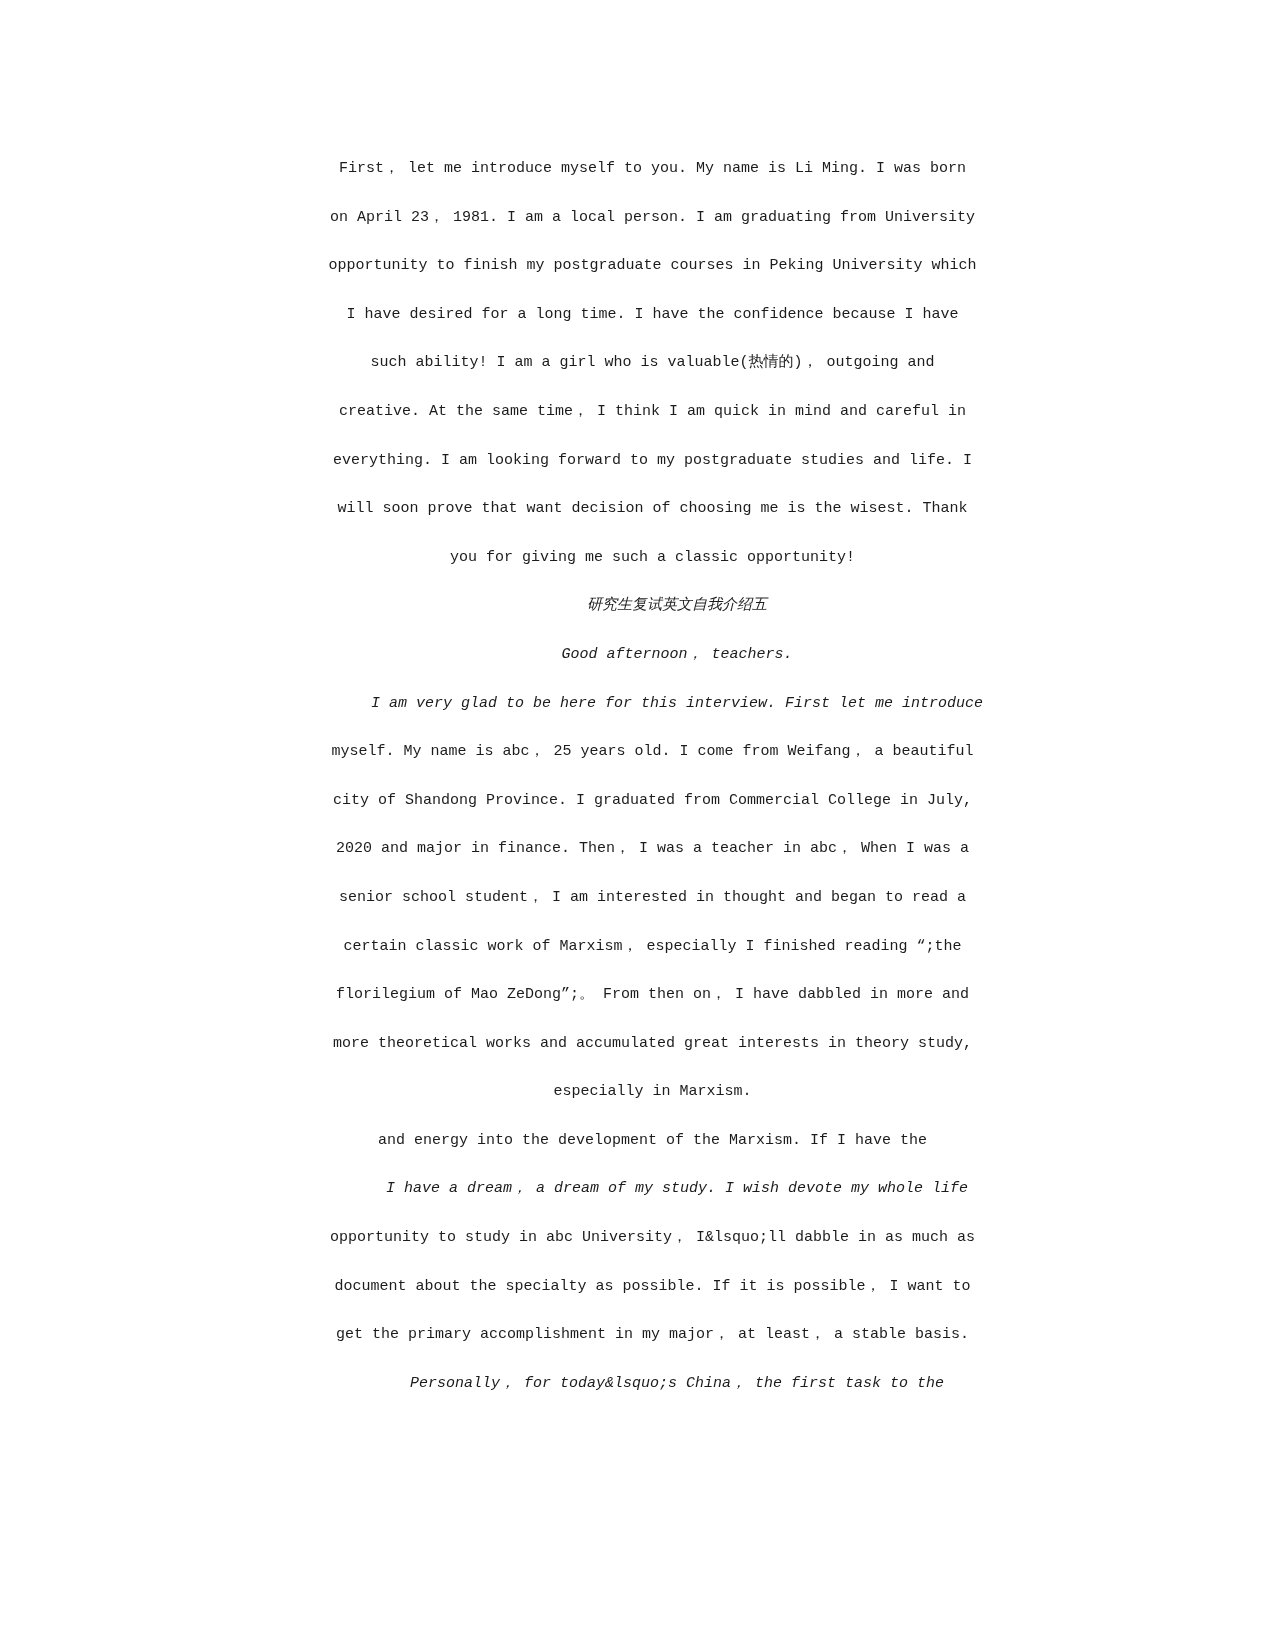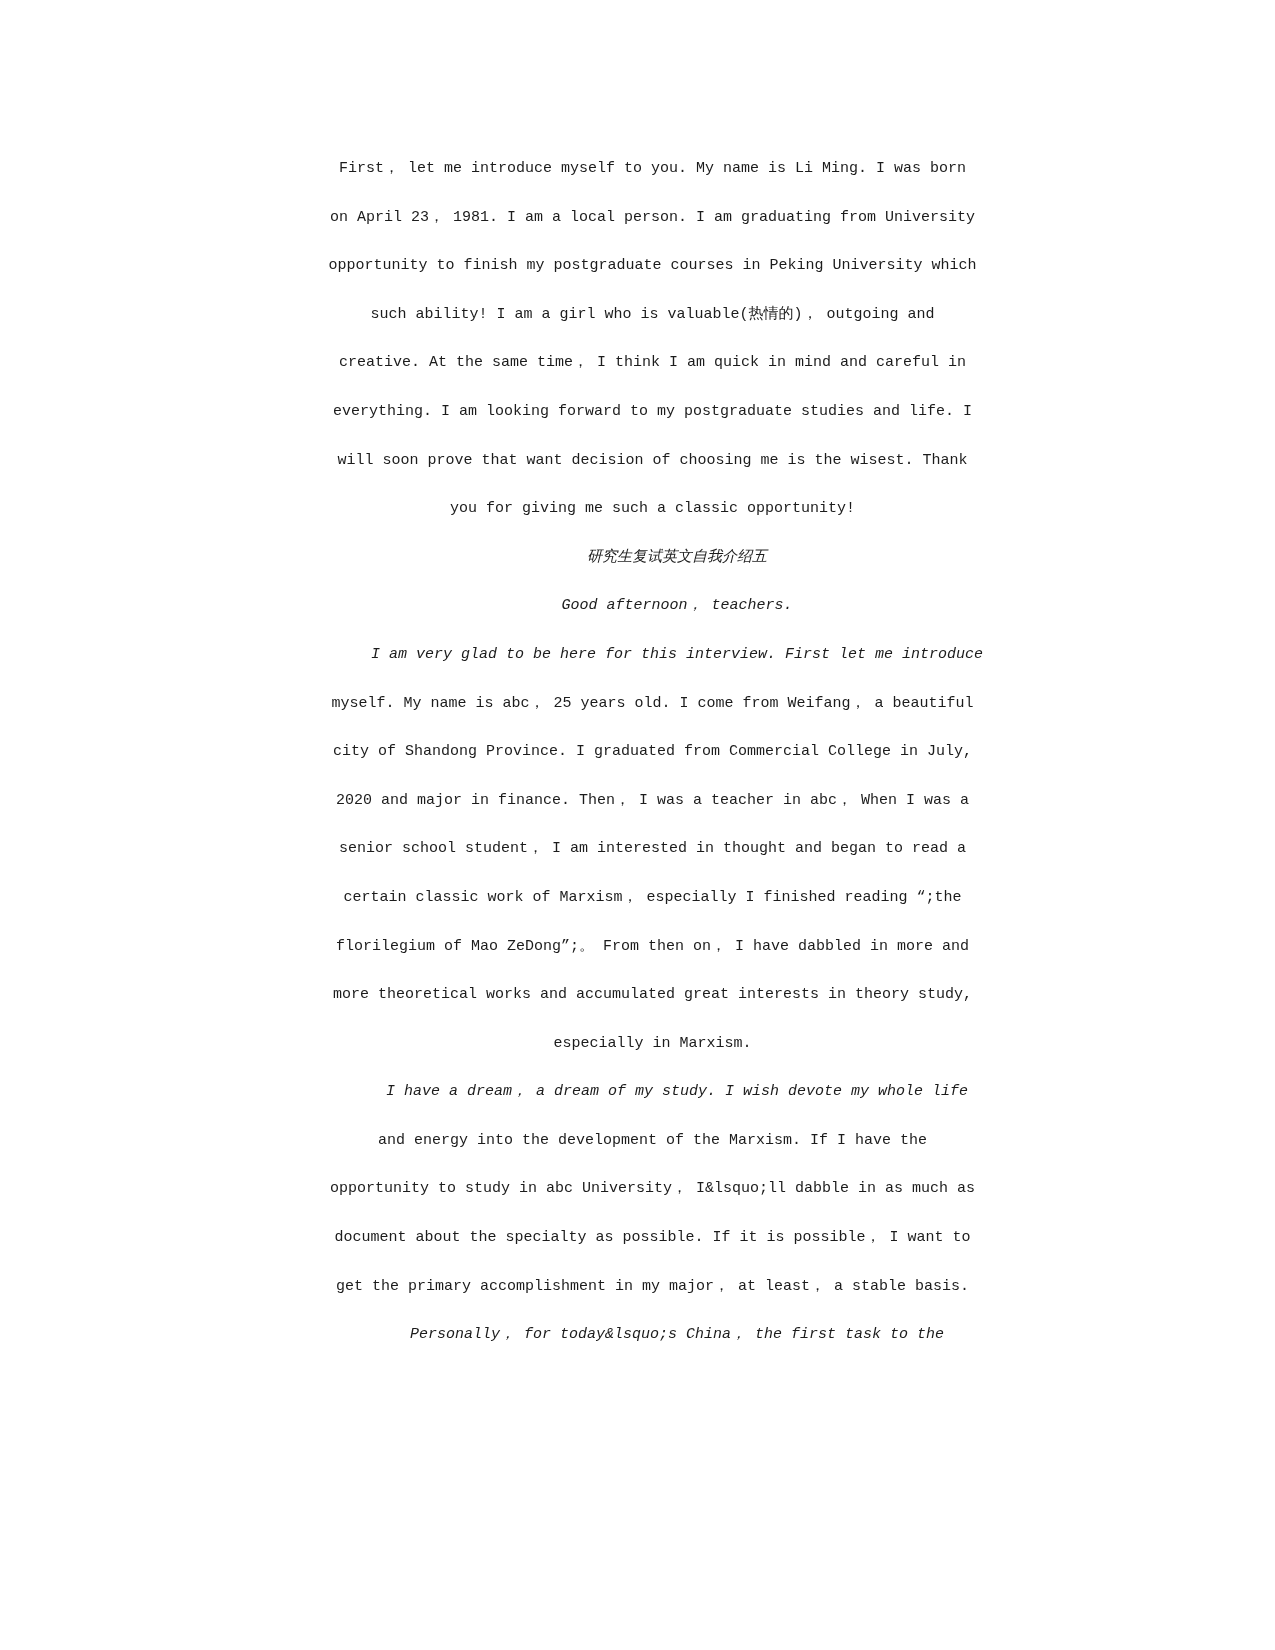--- a/index.html
+++ b/index.html
@@ -36,36 +36,37 @@
   }
 </style>
 </head>
 <body>
 
 <div class="page">
   <div class="doc">
       <div class="line">First， let me introduce myself to you. My name is Li Ming. I was born</div>
       <div class="line">on April 23， 1981. I am a local person. I am graduating from University</div>
       <div class="line">opportunity to finish my postgraduate courses in Peking University which</div>
+      <div class="line">I have desired for a long time. I have the confidence because I have</div>
       <div class="line">such ability! I am a girl who is valuable(热情的)， outgoing and</div>
       <div class="line">creative. At the same time， I think I am quick in mind and careful in</div>
       <div class="line">everything. I am looking forward to my postgraduate studies and life. I</div>
       <div class="line">will soon prove that want decision of choosing me is the wisest. Thank</div>
       <div class="line">you for giving me such a classic opportunity!</div>
       <div class="line indent">研究生复试英文自我介绍五</div>
       <div class="line indent">Good afternoon， teachers.</div>
       <div class="line indent">I am very glad to be here for this interview. First let me introduce</div>
       <div class="line">myself. My name is abc， 25 years old. I come from Weifang， a beautiful</div>
       <div class="line">city of Shandong Province. I graduated from Commercial College in July,</div>
       <div class="line">2020 and major in finance. Then， I was a teacher in abc， When I was a</div>
       <div class="line">senior school student， I am interested in thought and began to read a</div>
       <div class="line">certain classic work of Marxism， especially I finished reading “;the</div>
       <div class="line">florilegium of Mao ZeDong”;。 From then on， I have dabbled in more and</div>
       <div class="line">more theoretical works and accumulated great interests in theory study,</div>
       <div class="line">especially in Marxism.</div>
+      <div class="line">and energy into the development of the Marxism. If I have the</div>
       <div class="line indent">I have a dream， a dream of my study. I wish devote my whole life</div>
-      <div class="line">and energy into the development of the Marxism. If I have the</div>
       <div class="line">opportunity to study in abc University， I&amp;lsquo;ll dabble in as much as</div>
       <div class="line">document about the specialty as possible. If it is possible， I want to</div>
       <div class="line">get the primary accomplishment in my major， at least， a stable basis.</div>
       <div class="line indent">Personally， for today&amp;lsquo;s China， the first task to the</div>
     </div>
 </div>
 
 </body></html>

